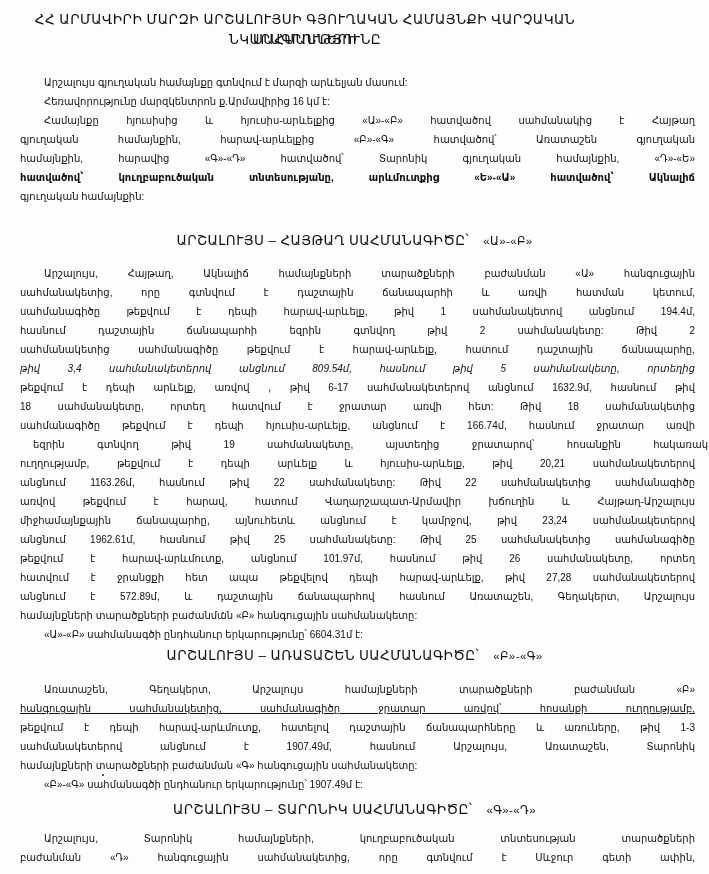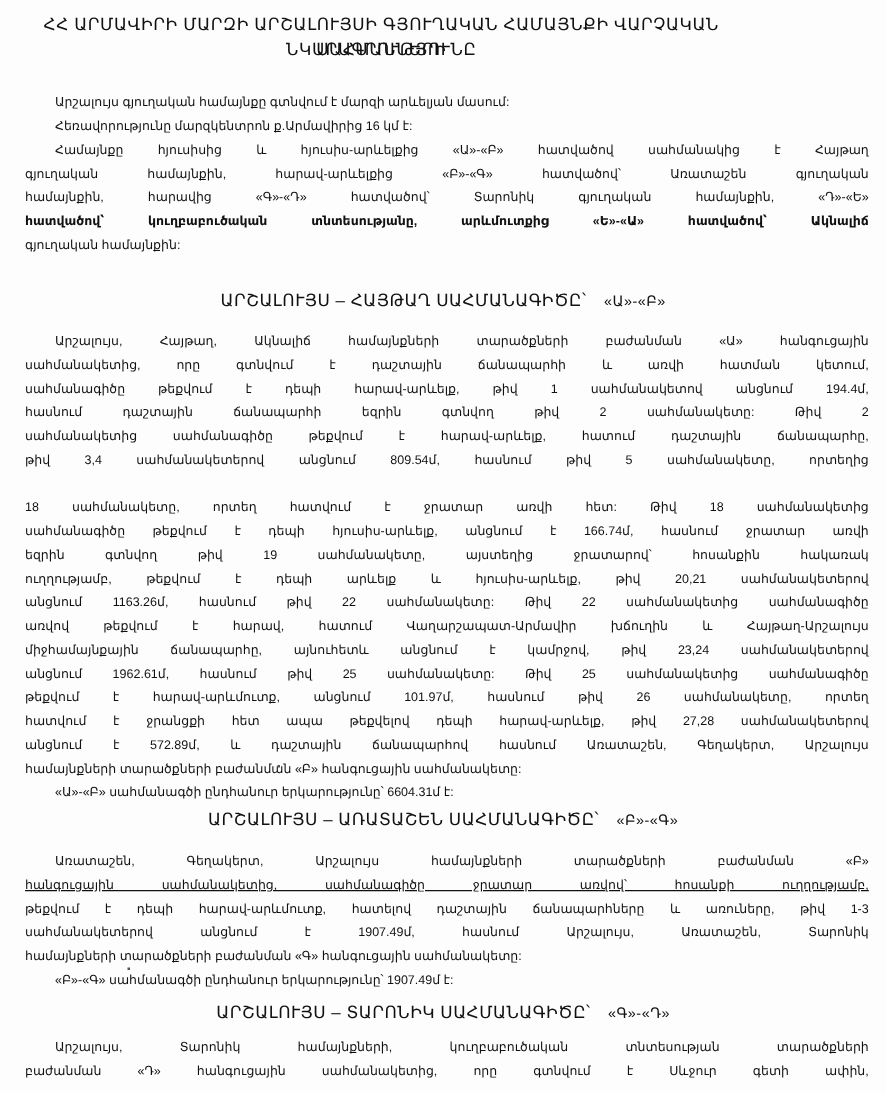--- a/index.html
+++ b/index.html
@@ -46,24 +46,25 @@
 
   <div class="heading" style="top:231px;">
     <span>ԱՐՇԱԼՈՒՅՍ – ՀԱՅԹԱՂ ՍԱՀՄԱՆԱԳԻԾԸ՝</span><span class="code">«Ա»-«Բ»</span>
   </div>
 
   <div class="line indent" style="top:264px;">Արշալույս, Հայթաղ, Ակնալիճ համայնքների տարածքների բաժանման «Ա» հանգուցային</div>
   <div class="line" style="top:283px;">սահմանակետից, որը գտնվում է դաշտային ճանապարհի և առվի հատման կետում,</div>
   <div class="line" style="top:302px;">սահմանագիծը թեքվում է դեպի հարավ-արևելք, թիվ 1 սահմանակետով անցնում 194.4մ,</div>
   <div class="line" style="top:321px;">հասնում դաշտային ճանապարհի եզրին գտնվող   թիվ 2 սահմանակետը: Թիվ 2</div>
   <div class="line" style="top:340px;">սահմանակետից սահմանագիծը թեքվում է հարավ-արևելք, հատում դաշտային ճանապարհը,</div>
-  <div class="line" style="top:359px;">թիվ 3,4 սահմանակետերով անցնում 809.54մ, հասնում թիվ 5 սահմանակետը, որտեղից</div>
+  <div class="line" style="top:359px;font-style:italic;">թիվ 3,4 սահմանակետերով անցնում 809.54մ, հասնում թիվ 5 սահմանակետը, որտեղից</div>
+  <div class="line" style="top:378px;">թեքվում է դեպի արևելք, առվով , թիվ 6-17 սահմանակետերով անցնում 1632.9մ, հասնում թիվ</div>
   <div class="line" style="top:397px;">18 սահմանակետը, որտեղ հատվում է ջրատար առվի հետ: Թիվ 18 սահմանակետից</div>
   <div class="line" style="top:416px;">սահմանագիծը թեքվում է դեպի հյուսիս-արևելք, անցնում է 166.74մ, հասնում ջրատար առվի</div>
-  <div class="line" style="top:435px;">եզրին գտնվող թիվ 19 սահմանակետը, այստեղից ջրատարով՝ հոսանքին հակառակ</div>
+  <div class="line" style="top:435px;margin-left:13px;">եզրին գտնվող թիվ 19 սահմանակետը, այստեղից ջրատարով՝ հոսանքին հակառակ</div>
   <div class="line" style="top:454px;">ուղղությամբ, թեքվում է դեպի արևելք և հյուսիս-արևելք, թիվ 20,21 սահմանակետերով</div>
   <div class="line" style="top:473px;">անցնում 1163.26մ, հասնում թիվ 22 սահմանակետը: Թիվ 22 սահմանակետից սահմանագիծը</div>
   <div class="line" style="top:492px;">առվով թեքվում է հարավ, հատում Վաղարշապատ-Արմավիր խճուղին և Հայթաղ-Արշալույս</div>
   <div class="line" style="top:511px;">միջհամայնքային ճանապարհը, այնուհետև անցնում է կամրջով, թիվ 23,24 սահմանակետերով</div>
   <div class="line" style="top:530px;">անցնում 1962.61մ, հասնում թիվ 25 սահմանակետը: Թիվ 25 սահմանակետից սահմանագիծը</div>
   <div class="line" style="top:549px;">թեքվում է հարավ-արևմուտք, անցնում 101.97մ, հասնում թիվ 26 սահմանակետը, որտեղ</div>
   <div class="line" style="top:568px;">հատվում է ջրանցքի հետ ապա թեքվելով դեպի հարավ-արևելք, թիվ 27,28 սահմանակետերով</div>
   <div class="line" style="top:587px;">անցնում է 572.89մ, և դաշտային ճանապարհով հասնում Առատաշեն, Գեղակերտ, Արշալույս</div>
   <div class="line last" style="top:606px;">համայնքների տարածքների բաժանման «Բ» հանգուցային սահմանակետը:</div>
   <div class="line indent last" style="top:625px;">«Ա»-«Բ» սահմանագծի ընդհանուր երկարությունը՝   6604.31մ է:</div>

